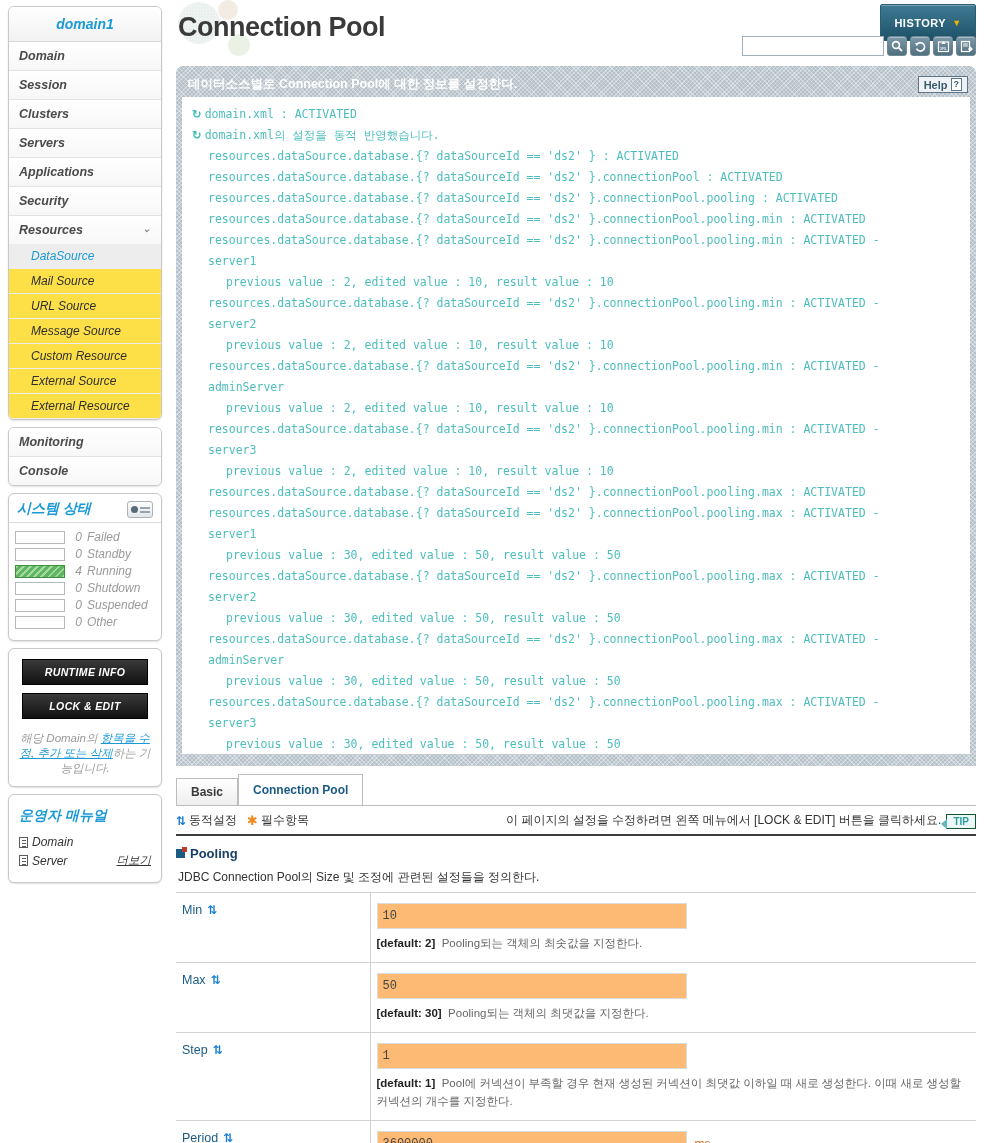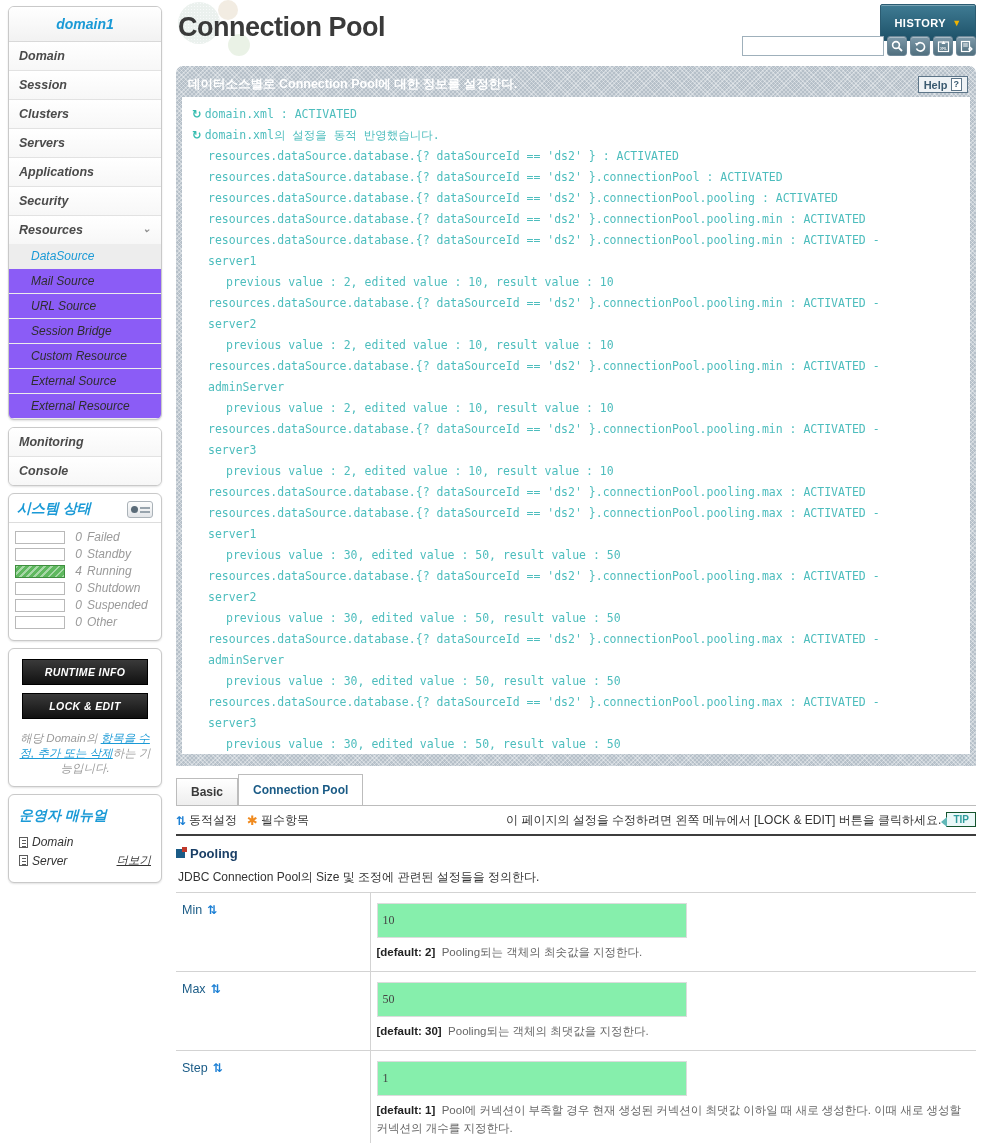--- a/index.html
+++ b/index.html
@@ -46,21 +46,21 @@
     border-bottom: 1px solid #e2e2e2;
     background: linear-gradient(#ffffff, #f7f7f7);
     cursor: pointer;
     position: relative;
   }
   .nav-item:last-child { border-bottom: none; }
   .nav-item .chev {
     position: absolute; right: 10px; top: 7px;
     color: #8d8d8d; font-size: 10px;
   }
-  .subnav { background: #8b5cf6; }
+  .subnav { background: #fde047; }
   .sub-item {
     padding: 5px 10px 5px 22px;
     font-size: 12px;
     color: #2e2e2e;
     border-bottom: 1px solid #ececec;
     cursor: pointer;
   }
   .sub-item.active { color: #1b9ad6; background: #ededed; }
   .nav-block { margin-bottom: 7px; }
 
@@ -262,21 +262,21 @@
     width: 800px; display: flex; align-items: center;
     justify-content: space-between;
   }
   .legend-left { display: flex; align-items: center; gap: 10px; font-size: 12px; }
   .legend-left .item { display: flex; align-items: center; gap: 3px; color: #333; }
   .ico-dyn {
     color: #1b7fd4; font-weight: bold; font-size: 12px;
     font-family: "DejaVu Sans", sans-serif;
   }
   .ico-req { color: #f08a1e; font-size: 13px; font-family: "DejaVu Sans", sans-serif; }
-  .legend-right { display: flex; align-items: flex-start; gap: 5px; font-size: 12px; color: #333; }
+  .legend-right { display: flex; align-items: flex-end; gap: 5px; font-size: 12px; color: #333; }
   .tip-badge {
     border: 1px solid #14532d; color: #2e9c9c; background: #eaf8f8;
     font-size: 10px; font-weight: bold; padding: 1px 6px;
     position: relative; cursor: pointer;
   }
   .tip-badge::before {
     content:''; position:absolute; left:-6px; top:4px;
     border-top: 5px solid transparent; border-bottom: 5px solid transparent;
     border-right: 6px solid #61b8b8;
   }
@@ -313,24 +313,24 @@
     border-bottom: 1px solid #d3d3d3;
     vertical-align: top;
     padding: 10px 6px;
   }
   .col-label {
     width: 194px; border-right: 1px solid #d3d3d3;
     color: #1a5b86; font-size: 12.5px; font-weight: normal;
   }
   .col-label .lbl { display: flex; align-items: center; gap: 5px; }
   .field-input {
-    width: 310px; height: 35px; background: #86efac;
+    width: 310px; height: 26px; background: #fdba74;
     border: 1px solid #dcdcdc; font-size: 12px;
     padding: 0 5px; color: #444;
-    font-family: Liberation Serif, serif;
+    font-family: Liberation Mono, monospace;
   }
   .field-unit { margin-left: 8px; color: #d06a1b; font-size: 12px; }
   .field-row { display: flex; align-items: center; }
   .field-help {
     margin-top: 5px; font-size: 11.5px; color: #666; line-height: 18px;
     max-width: 590px;
   }
   .field-help b { color: #222; }
 </style>
 </head>
@@ -348,21 +348,21 @@
           <div class="nav-item"><span>Clusters</span></div>
           <div class="nav-item"><span>Servers</span></div>
           <div class="nav-item"><span>Applications</span></div>
           <div class="nav-item"><span>Security</span></div>
           <div class="nav-item"><span>Resources</span><span class="chev">⌄</span></div>
         </div>
       <div class="subnav" id="subnav-list">
           <div class="sub-item active">DataSource</div>
           <div class="sub-item">Mail Source</div>
           <div class="sub-item">URL Source</div>
-          <div class="sub-item">Session Bridge</div>
+          <div class="sub-item">Message Source</div>
           <div class="sub-item">Custom Resource</div>
           <div class="sub-item">External Source</div>
           <div class="sub-item">External Resource</div>
         </div>
     </div>
 
     <div class="panel">
       <div id="nav-bottom-list">
           <div class="nav-item">Monitoring</div>
           <div class="nav-item">Console</div>

